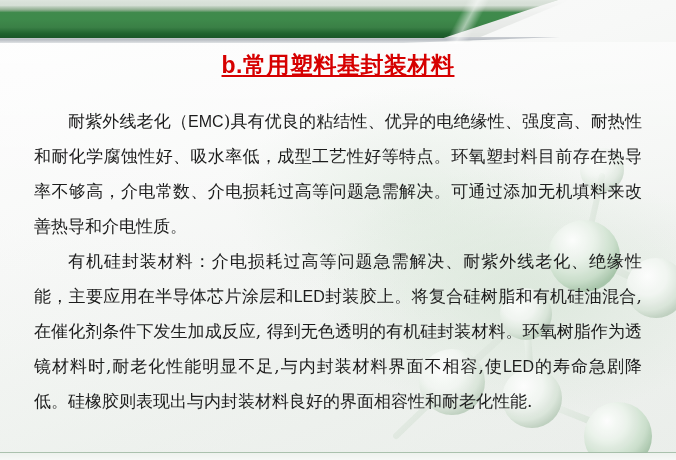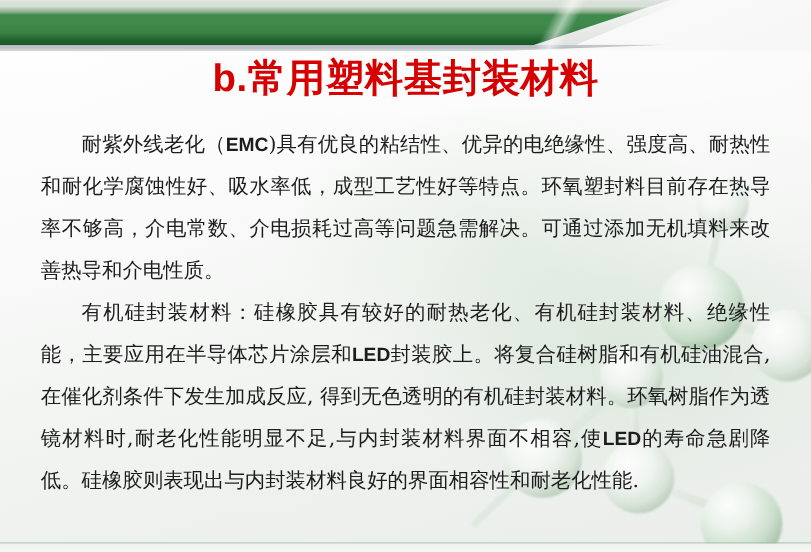--- a/index.html
+++ b/index.html
@@ -109,25 +109,26 @@
   }
 
   
   .title {
     position: absolute;
     left: 0; right: 0;
     top: 48px;
     text-align: center;
     color: #d60000;
     font-family: "DejaVu Serif", serif;
-    font-size: 32px;
+    font-size: 23px;
     font-weight: bold;
     letter-spacing: 0.5px;
     line-height: 34px;
     text-shadow: 0 1px 0 rgba(255,255,255,0.7);
+    text-decoration: underline;
   }
   .title .lead {
     font-family: "Liberation Sans", sans-serif;
     font-weight: bold;
   }
 
   
   .body-text {
     position: absolute;
     left: 34px;
@@ -139,21 +140,21 @@
     line-height: 35px;
     text-align: justify;
     text-justify: inter-character;
   }
   .body-text p {
     margin: 0;
     text-indent: 2em;
   }
   .latin {
     font-family: "Liberation Sans", sans-serif;
-    font-weight: bold;
+    font-weight: normal;
     font-size: 16px;
   }
 </style>
 </head>
 <body>
 
 <div id="slide">
 
   <div class="green-wash"></div>
 
@@ -209,19 +210,19 @@
     <div class="banner-bevel"></div>
     <div class="banner-diag-hi"></div>
   </div>
 
   <div class="title">
     <span class="lead">b.</span><span>常用塑料基封装材料</span>
   </div>
 
   <div class="body-text">
     <p><span>耐紫外线老化（</span><span class="latin">EMC</span><span>)具有优良的粘结性、优异的电绝缘性、强度高、耐热性和耐化学腐蚀性好、吸水率低，成型工艺性好等特点。环氧塑封料目前存在热导率不够高，介电常数、介电损耗过高等问题急需解决。可通过添加无机填料来改善热导和介电性质。</span></p>
-    <p><span>有机硅封装材料：硅橡胶具有较好的耐热老化、有机硅封装材料、绝缘性能，主要应用在半导体芯片涂层和</span><span class="latin">LED</span><span>封装胶上。将复合硅树脂和有机硅油混合, 在催化剂条件下发生加成反应, 得到无色透明的有机硅封装材料。环氧树脂作为透镜材料时,耐老化性能明显不足,与内封装材料界面不相容,使</span><span class="latin">LED</span><span>的寿命急剧降低。硅橡胶则表现出与内封装材料良好的界面相容性和耐老化性能.</span></p>
+    <p><span>有机硅封装材料：介电损耗过高等问题急需解决、耐紫外线老化、绝缘性能，主要应用在半导体芯片涂层和</span><span class="latin">LED</span><span>封装胶上。将复合硅树脂和有机硅油混合, 在催化剂条件下发生加成反应, 得到无色透明的有机硅封装材料。环氧树脂作为透镜材料时,耐老化性能明显不足,与内封装材料界面不相容,使</span><span class="latin">LED</span><span>的寿命急剧降低。硅橡胶则表现出与内封装材料良好的界面相容性和耐老化性能.</span></p>
   </div>
 
   <div class="bottom-rule"></div>
   <div class="bottom-strip"></div>
 
 </div>
 
 </body></html>

